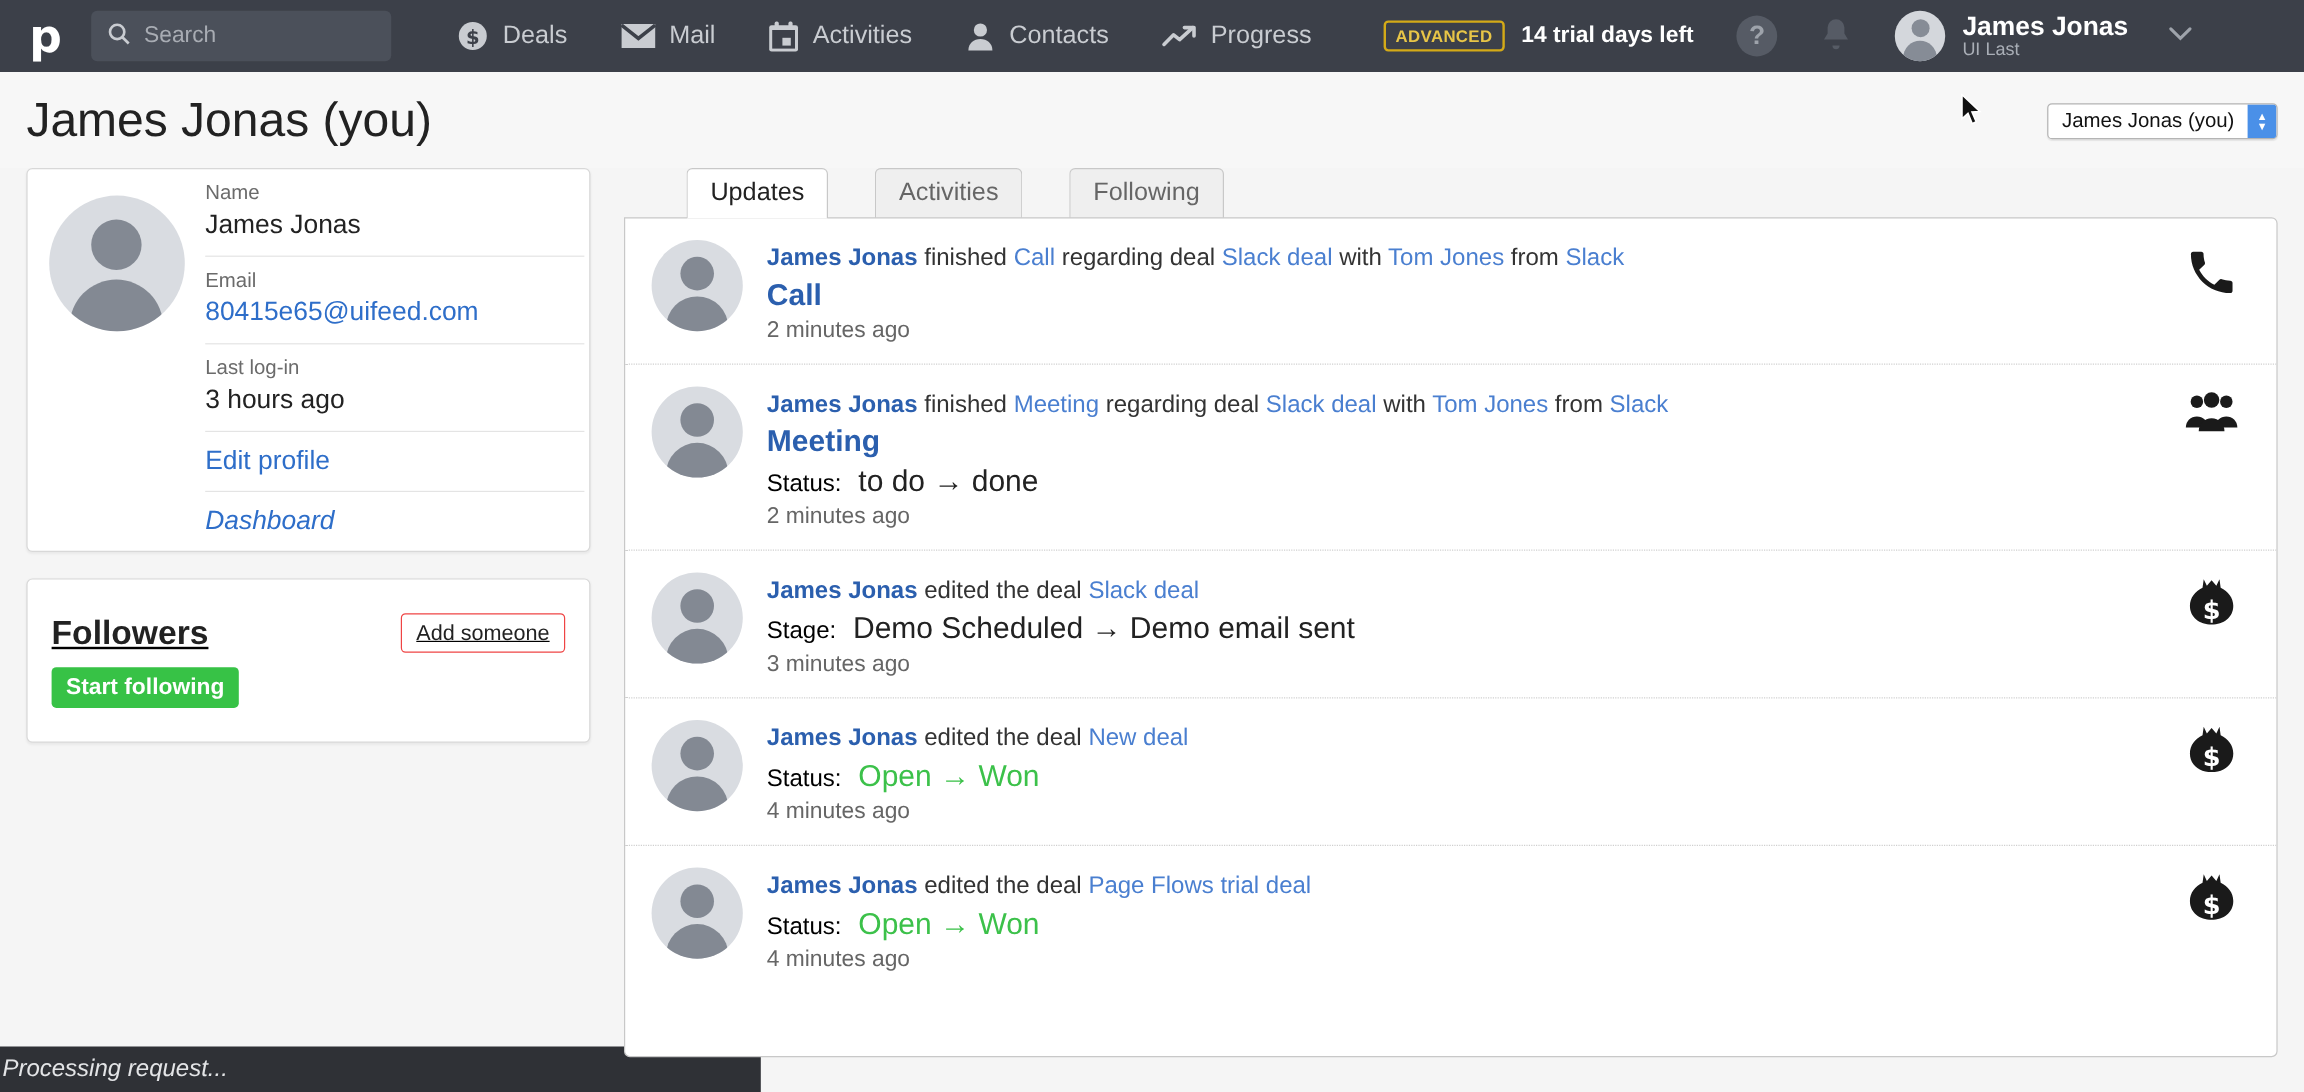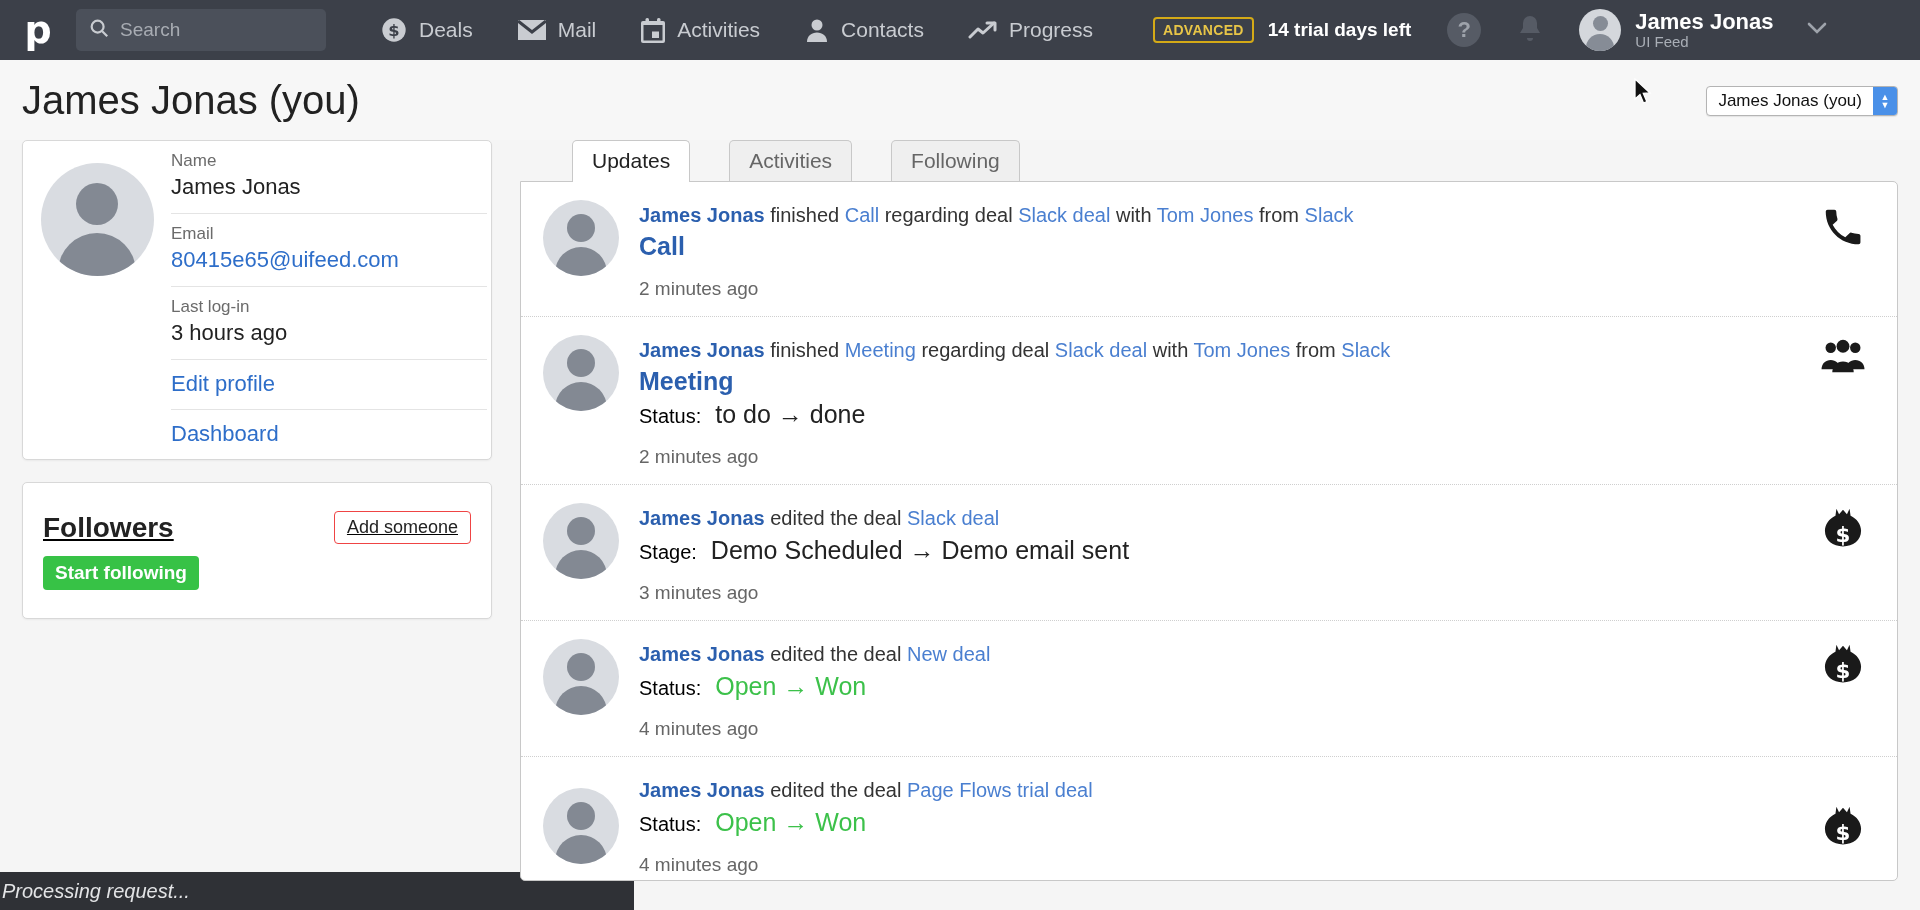--- a/index.html
+++ b/index.html
@@ -138,21 +138,21 @@
     content: ""; position: absolute; width: 78px; height: 52px; border-radius: 39px 39px 0 0;
     background: #838993; left: 17.5px; top: 70px;
   }
   .profile-fields { flex: 1; padding-right: 4px; }
   .field { padding: 10px 0 13px 0; border-bottom: 1px solid #e4e4e4; }
   .field:last-child { border-bottom: none; }
   .field-label { font-size: 17px; color: #6b6b6b; margin-bottom: 3px; }
   .field-value { font-size: 22px; color: #222; }
   .field-value.link, .field-link { color: #2e6ec9; font-size: 22px; cursor: pointer; }
   .field-link-row { padding: 11px 0 12px 0; border-bottom: 1px solid #e4e4e4; }
-  .field-link-row:last-child { border-bottom: none; }
+  .field-link-row:last-child { border-bottom: none; font-style: italic; }
 
   .followers-card { margin-top: 22px; padding: 28px 20px 28px 20px; text-decoration: underline; }
   .followers-head { display: flex; align-items: center; justify-content: space-between; }
   .followers-title { font-size: 28px; font-weight: 700; color: #222; }
   .btn-outline {
     border: 1px solid #ef4444; background: #fff; border-radius: 4px;
     font-size: 18px; color: #222; padding: 5px 12px; cursor: pointer;
     font-family: "Liberation Sans", sans-serif;
   }
   .btn-green {
@@ -179,21 +179,21 @@
     background: #fff; border: 1px solid #c8c8c8; border-radius: 0 5px 5px 5px;
     margin-top: -1px; position: relative; z-index: 1;
     height: 700px; overflow: hidden;
   }
   .feed-item {
     display: flex; align-items: flex-start;
     padding: 18px 22px 16px 22px;
     border-bottom: 1px dotted #cfcfcf;
     gap: 20px;
   }
-  .feed-item:last-child { border-bottom: none; align-items: center; }
+  .feed-item:last-child { border-bottom: none; }
   .feed-av {
     width: 76px; height: 76px; border-radius: 50%;
     background: #d9dce1; position: relative; overflow: hidden; flex: 0 0 76px;
   }
   .feed-av::before {
     content: ""; position: absolute; width: 28px; height: 28px; border-radius: 50%;
     background: #838993; left: 24px; top: 14px;
   }
   .feed-av::after {
     content: ""; position: absolute; width: 52px; height: 34px; border-radius: 26px 26px 0 0;
@@ -203,21 +203,21 @@
   .feed-line { font-size: 20px; color: #333; line-height: 1.35; }
   .feed-line a { color: #4a7fd0; text-decoration: none; cursor: pointer; }
   .feed-line .strong { color: #2b5fae; font-weight: 700; }
   .feed-subject {
     font-size: 25px; font-weight: 700; color: #2b5fae; margin-top: 3px; cursor: pointer;
   }
   .feed-change { margin-top: 4px; display: flex; align-items: baseline; gap: 14px; }
   .chg-label { font-size: 20px; color: #000000; }
   .chg-val { font-size: 25px; color: #222; }
   .chg-val.green { color: #3cc14a; }
-  .feed-time { font-size: 19px; color: #666; margin-top: 17px; }
+  .feed-time { font-size: 19px; color: #666; margin-top: 4px; }
   .feed-icon { width: 64px; flex: 0 0 64px; display: flex; align-items: flex-start; justify-content: center; padding-top: 4px; }
 
   
   .toast {
     position: absolute; left: 0; bottom: 0;
     width: 634px; height: 38px;
     background: #2f3136; color: #e3e4e6;
     border-radius: 0 8px 0 0;
     display: flex; align-items: center;
     padding-left: 2px;
@@ -301,21 +301,21 @@
     <svg width="26" height="28" viewBox="0 0 26 28">
         <path d="M13 2a7 7 0 0 0-7 7v5l-3 5h20l-3-5V9a7 7 0 0 0-7-7z" fill="#565b65"></path>
         <path d="M10 24a3 3 0 0 0 6 0z" fill="#565b65"></path>
       </svg>
   </div>
 
   <div class="user-block">
     <div class="user-av"></div>
     <div class="user-txt">
       <div class="user-name">James Jonas</div>
-      <div class="user-sub">UI Feed</div>
+      <div class="user-sub">UI Last</div>
     </div>
     <span class="chev">
       <svg width="22" height="14" viewBox="0 0 22 14" fill="none" stroke="#9ea3ab" stroke-width="2.6" stroke-linecap="round">
           <polyline points="3,3 11,11 19,3"></polyline>
         </svg>
     </span>
   </div>
 </div>
 
 <div class="pagehead">

